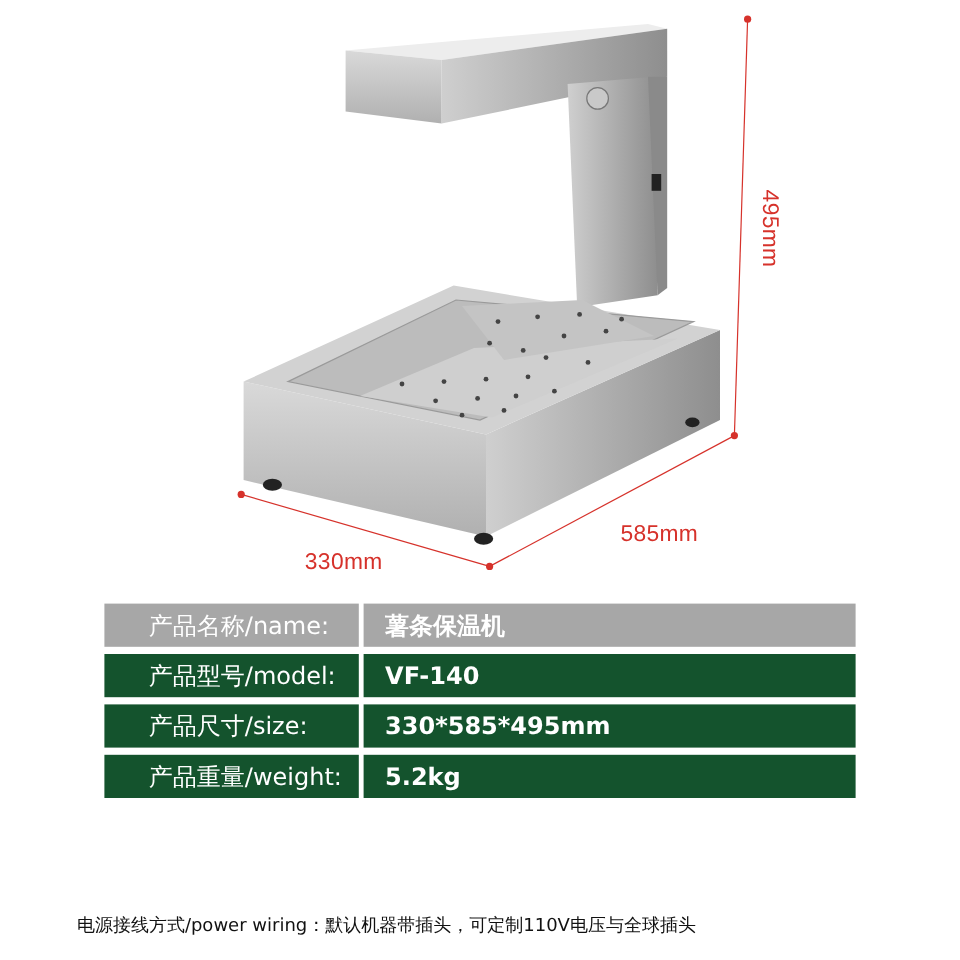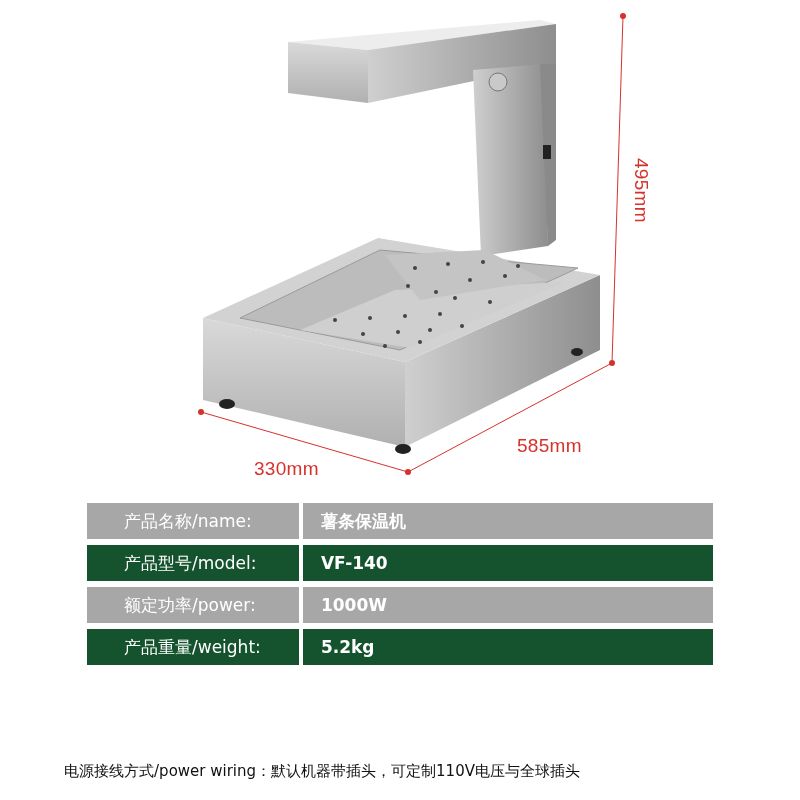--- a/index.html
+++ b/index.html
@@ -4,21 +4,21 @@
 <style>
   html,body{margin:0;padding:0;background:#fff;}
   body{width:800px;height:800px;position:relative;overflow:hidden;font-family:"DejaVu Sans","Liberation Sans",sans-serif;}
   .product{position:absolute;left:0;top:0;width:800px;height:495px;}
   .dim{position:absolute;color:#d6322b;font-family:"Liberation Sans",sans-serif;font-size:19px;letter-spacing:0.3px;}
   .dim-width{left:254px;top:458px;}
   .dim-depth{left:517px;top:435px;text-align:center;}
   .dim-height{left:624px;top:188px;transform:rotate(90deg);transform-origin:left top;left:652px;top:158px;}
   .spec-table{position:absolute;left:87px;top:503px;width:626px;}
   .spec-row{display:flex;height:36px;margin-bottom:6px;}
-  .spec-label,.spec-value{display:flex;align-items:center;color:#fff;font-size:17px;box-sizing:border-box;}
+  .spec-label,.spec-value{display:flex;align-items:center;color:#fff;font-size:20px;box-sizing:border-box;}
   .spec-label{width:223px;padding-left:37px;}
   .spec-value{width:435px;margin-left:4px;padding-left:18px;font-weight:bold;}
   .row-light .spec-label,.row-light .spec-value{background:#a7a7a7;}
   .row-dark .spec-label,.row-dark .spec-value{background:#14532d;}
   .caption{position:absolute;left:0;width:644px;top:762px;text-align:center;font-size:15px;color:#111;}
 </style>
 </head>
 <body>
 
 <div class="product">
@@ -101,23 +101,23 @@
 
 <div class="spec-table">
   <div class="spec-row row-light">
     <div class="spec-label">产品名称/name:</div>
     <div class="spec-value">薯条保温机</div>
   </div>
   <div class="spec-row row-dark">
     <div class="spec-label">产品型号/model:</div>
     <div class="spec-value">VF-140</div>
   </div>
-  <div class="spec-row row-light">
-    <div class="spec-label">额定功率/power:</div>
-    <div class="spec-value">1000W</div>
+  <div class="spec-row row-dark">
+    <div class="spec-label">产品尺寸/size:</div>
+    <div class="spec-value">330*585*495mm</div>
   </div>
   <div class="spec-row row-dark">
     <div class="spec-label">产品重量/weight:</div>
     <div class="spec-value">5.2kg</div>
   </div>
 </div>
 
 <div class="caption">电源接线方式/power wiring：默认机器带插头，可定制110V电压与全球插头</div>
 
 </body></html>

